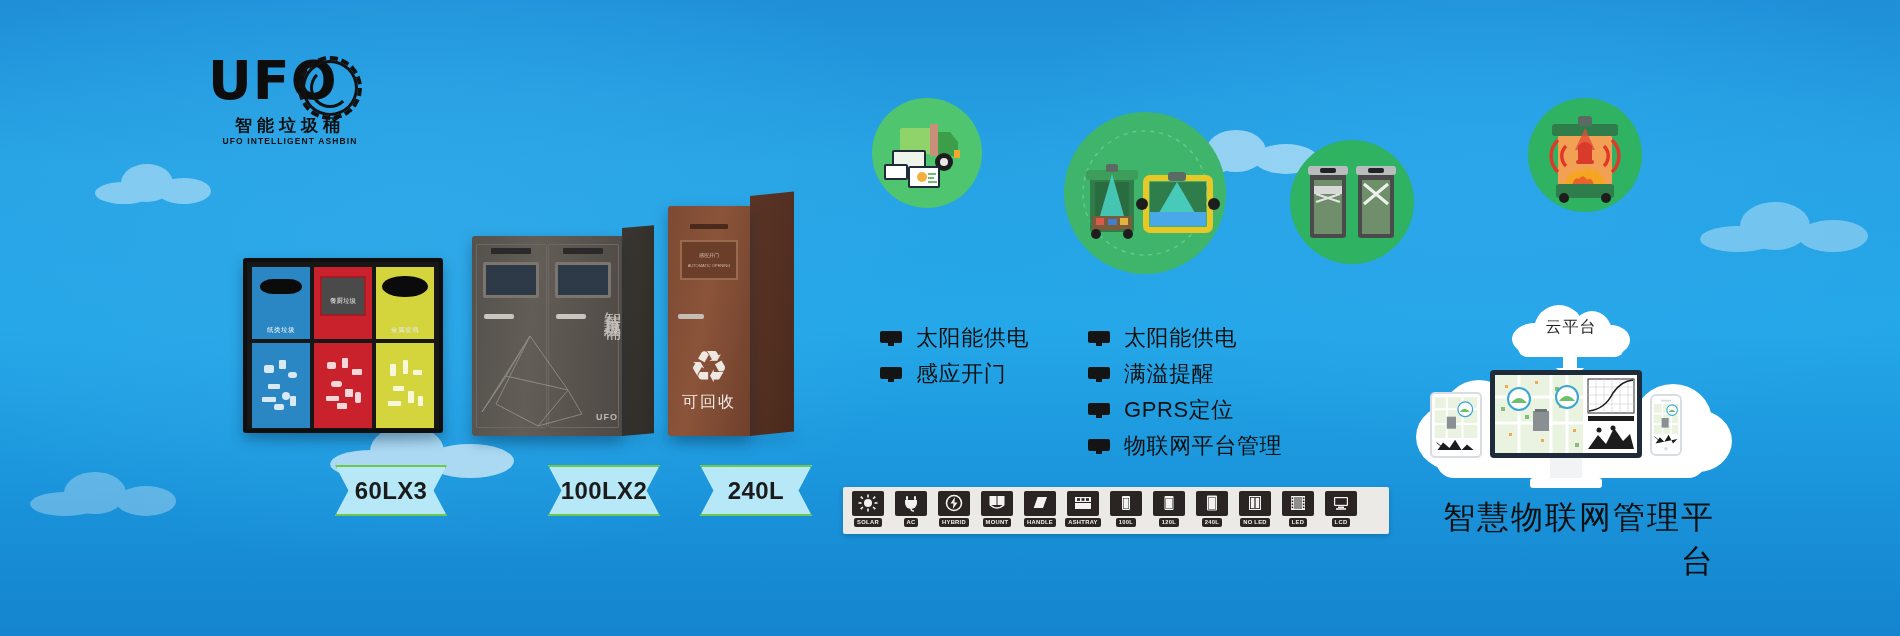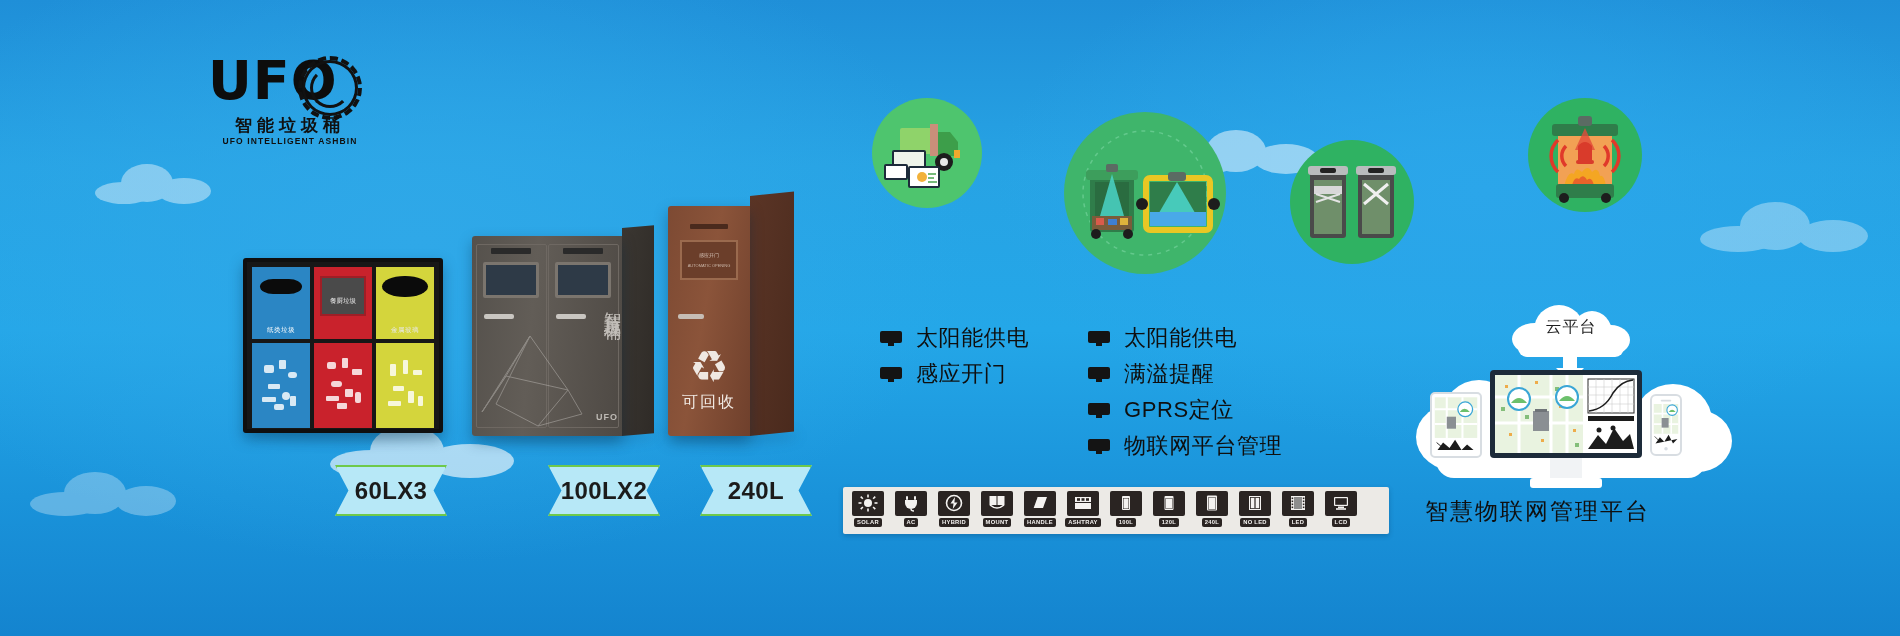--- a/index.html
+++ b/index.html
@@ -247,21 +247,21 @@
     background:#fff; border:2px solid #d8dde2; border-radius:5px; z-index:3;
   }
   #dash .phone {
     position:absolute; left:238px; top:32px; width:32px; height:62px;
     background:#fff; border:2px solid #d8dde2; border-radius:6px; z-index:3;
   }
 
   
   #caption {
     position:absolute; left: 1425px; top: 496px; width: 290px;
-    text-align:left; font-size:23px; color:#0f0f0f; letter-spacing:2px;
+    text-align:right; font-size:32px; color:#0f0f0f; letter-spacing:2px;
   }
 </style>
 </head>
 <body>
 
 <div id="banner">
 
   <div class="cloudgroup" style="left:95px;top:160px;width:120px;height:46px;opacity:.42;">
     <div class="c" style="left:0;top:22px;width:58px;height:22px;"></div>
     <div class="c" style="left:26px;top:4px;width:52px;height:38px;"></div>

